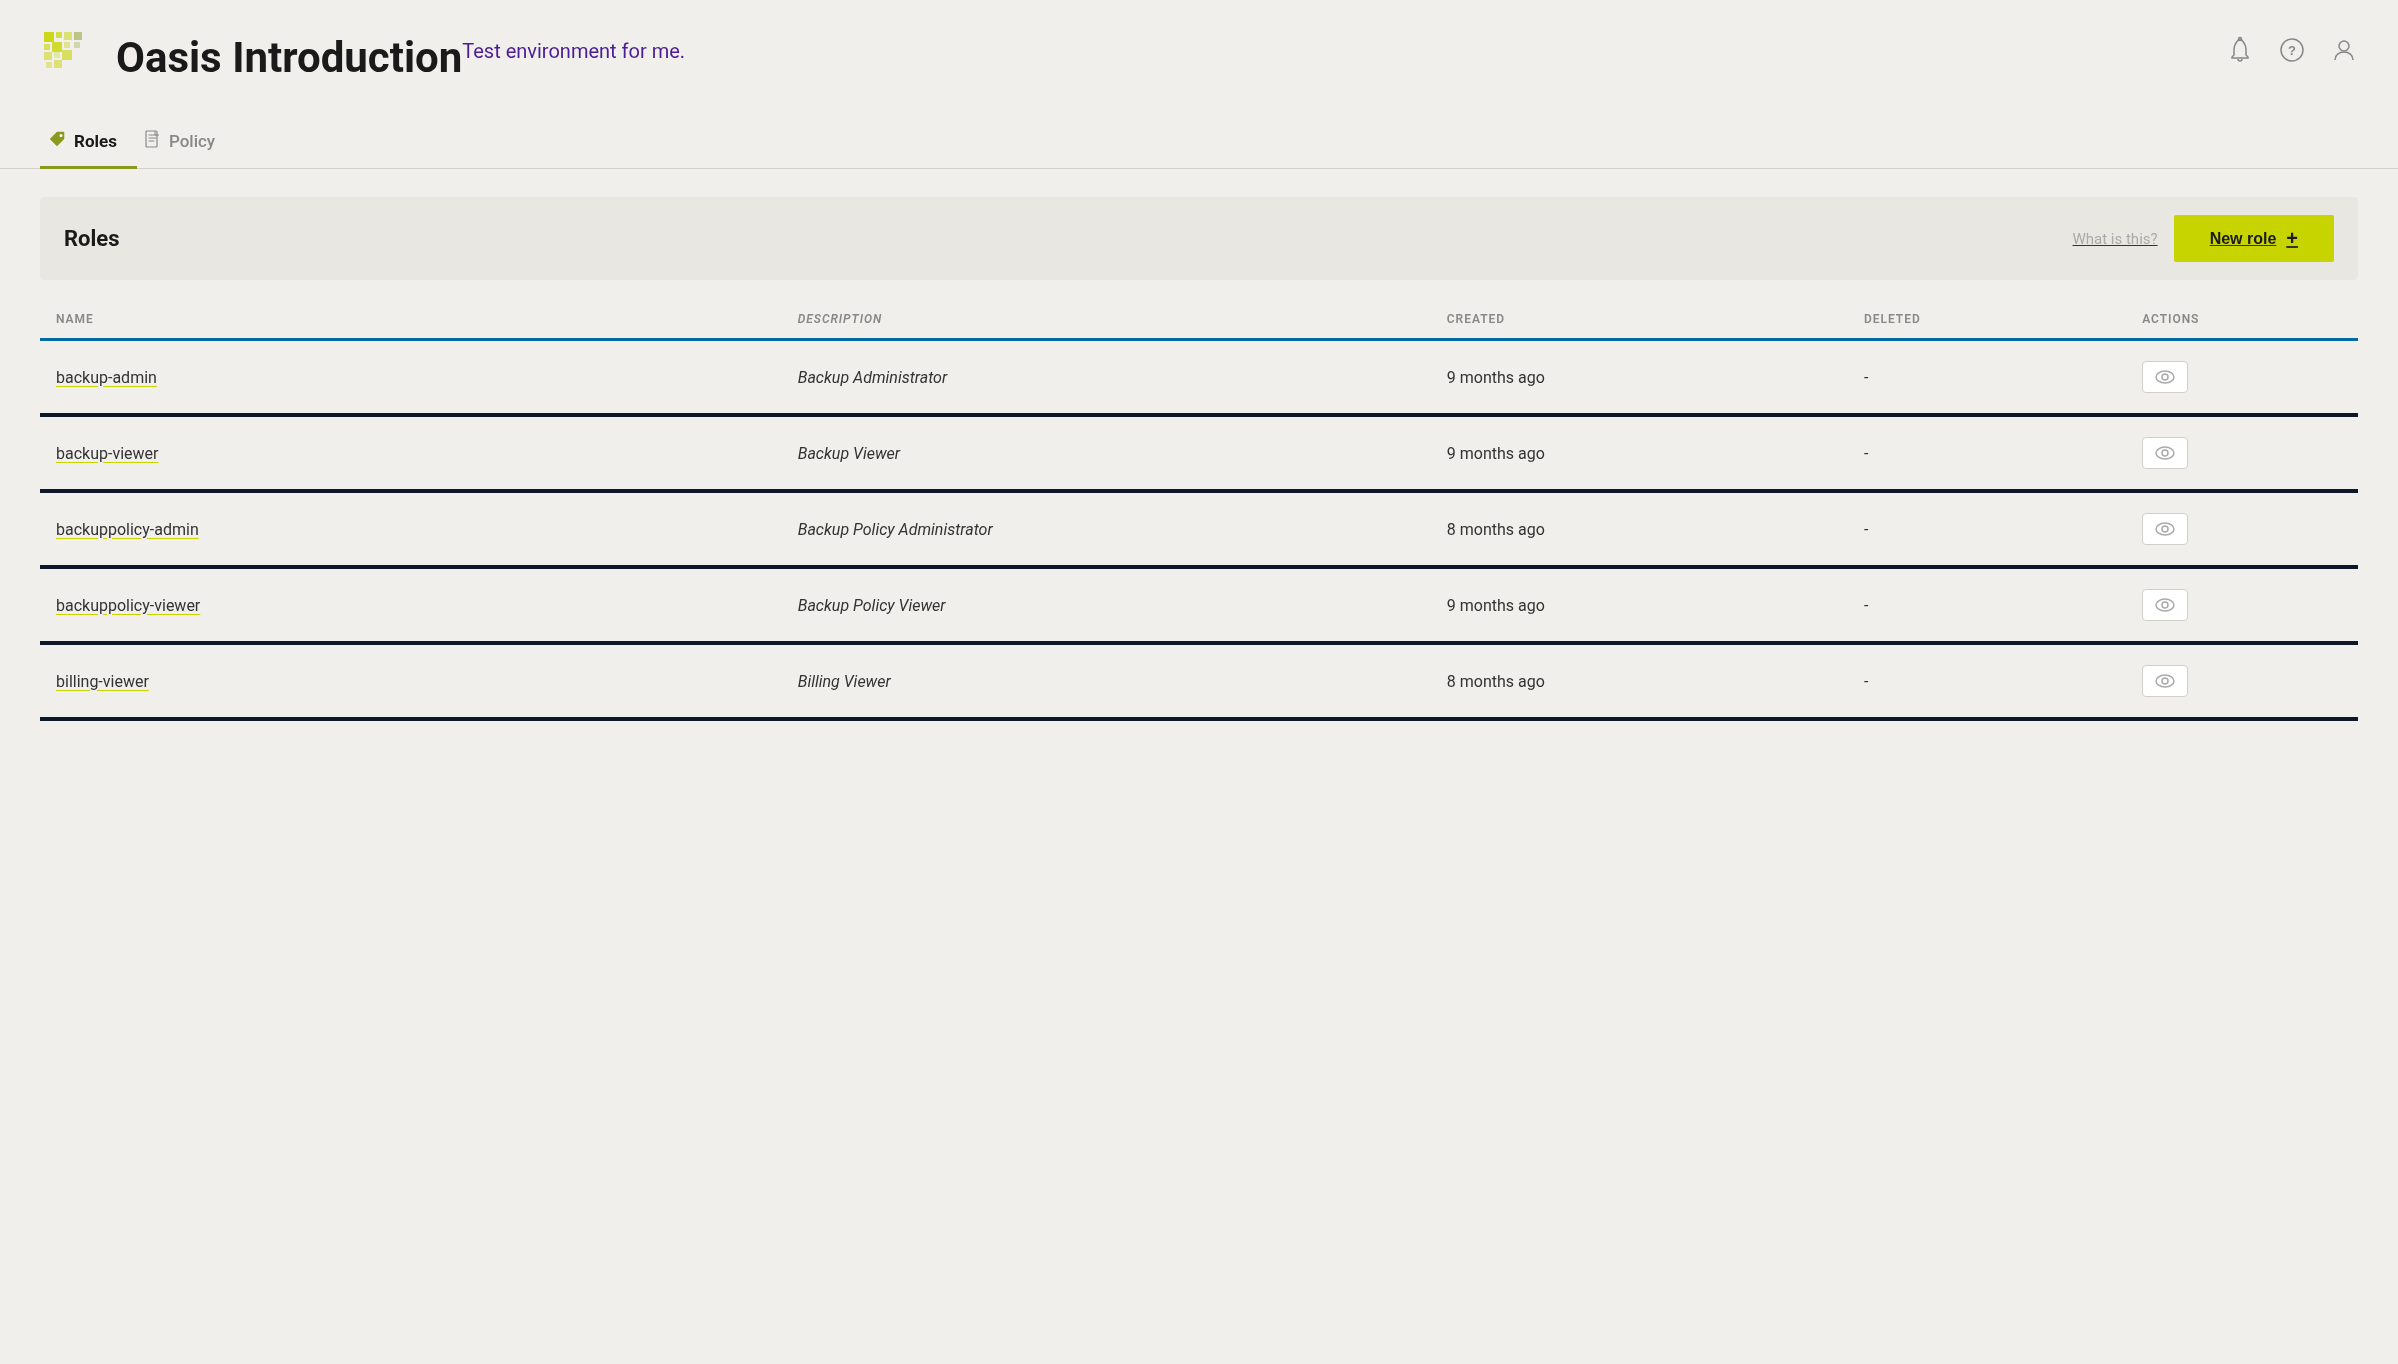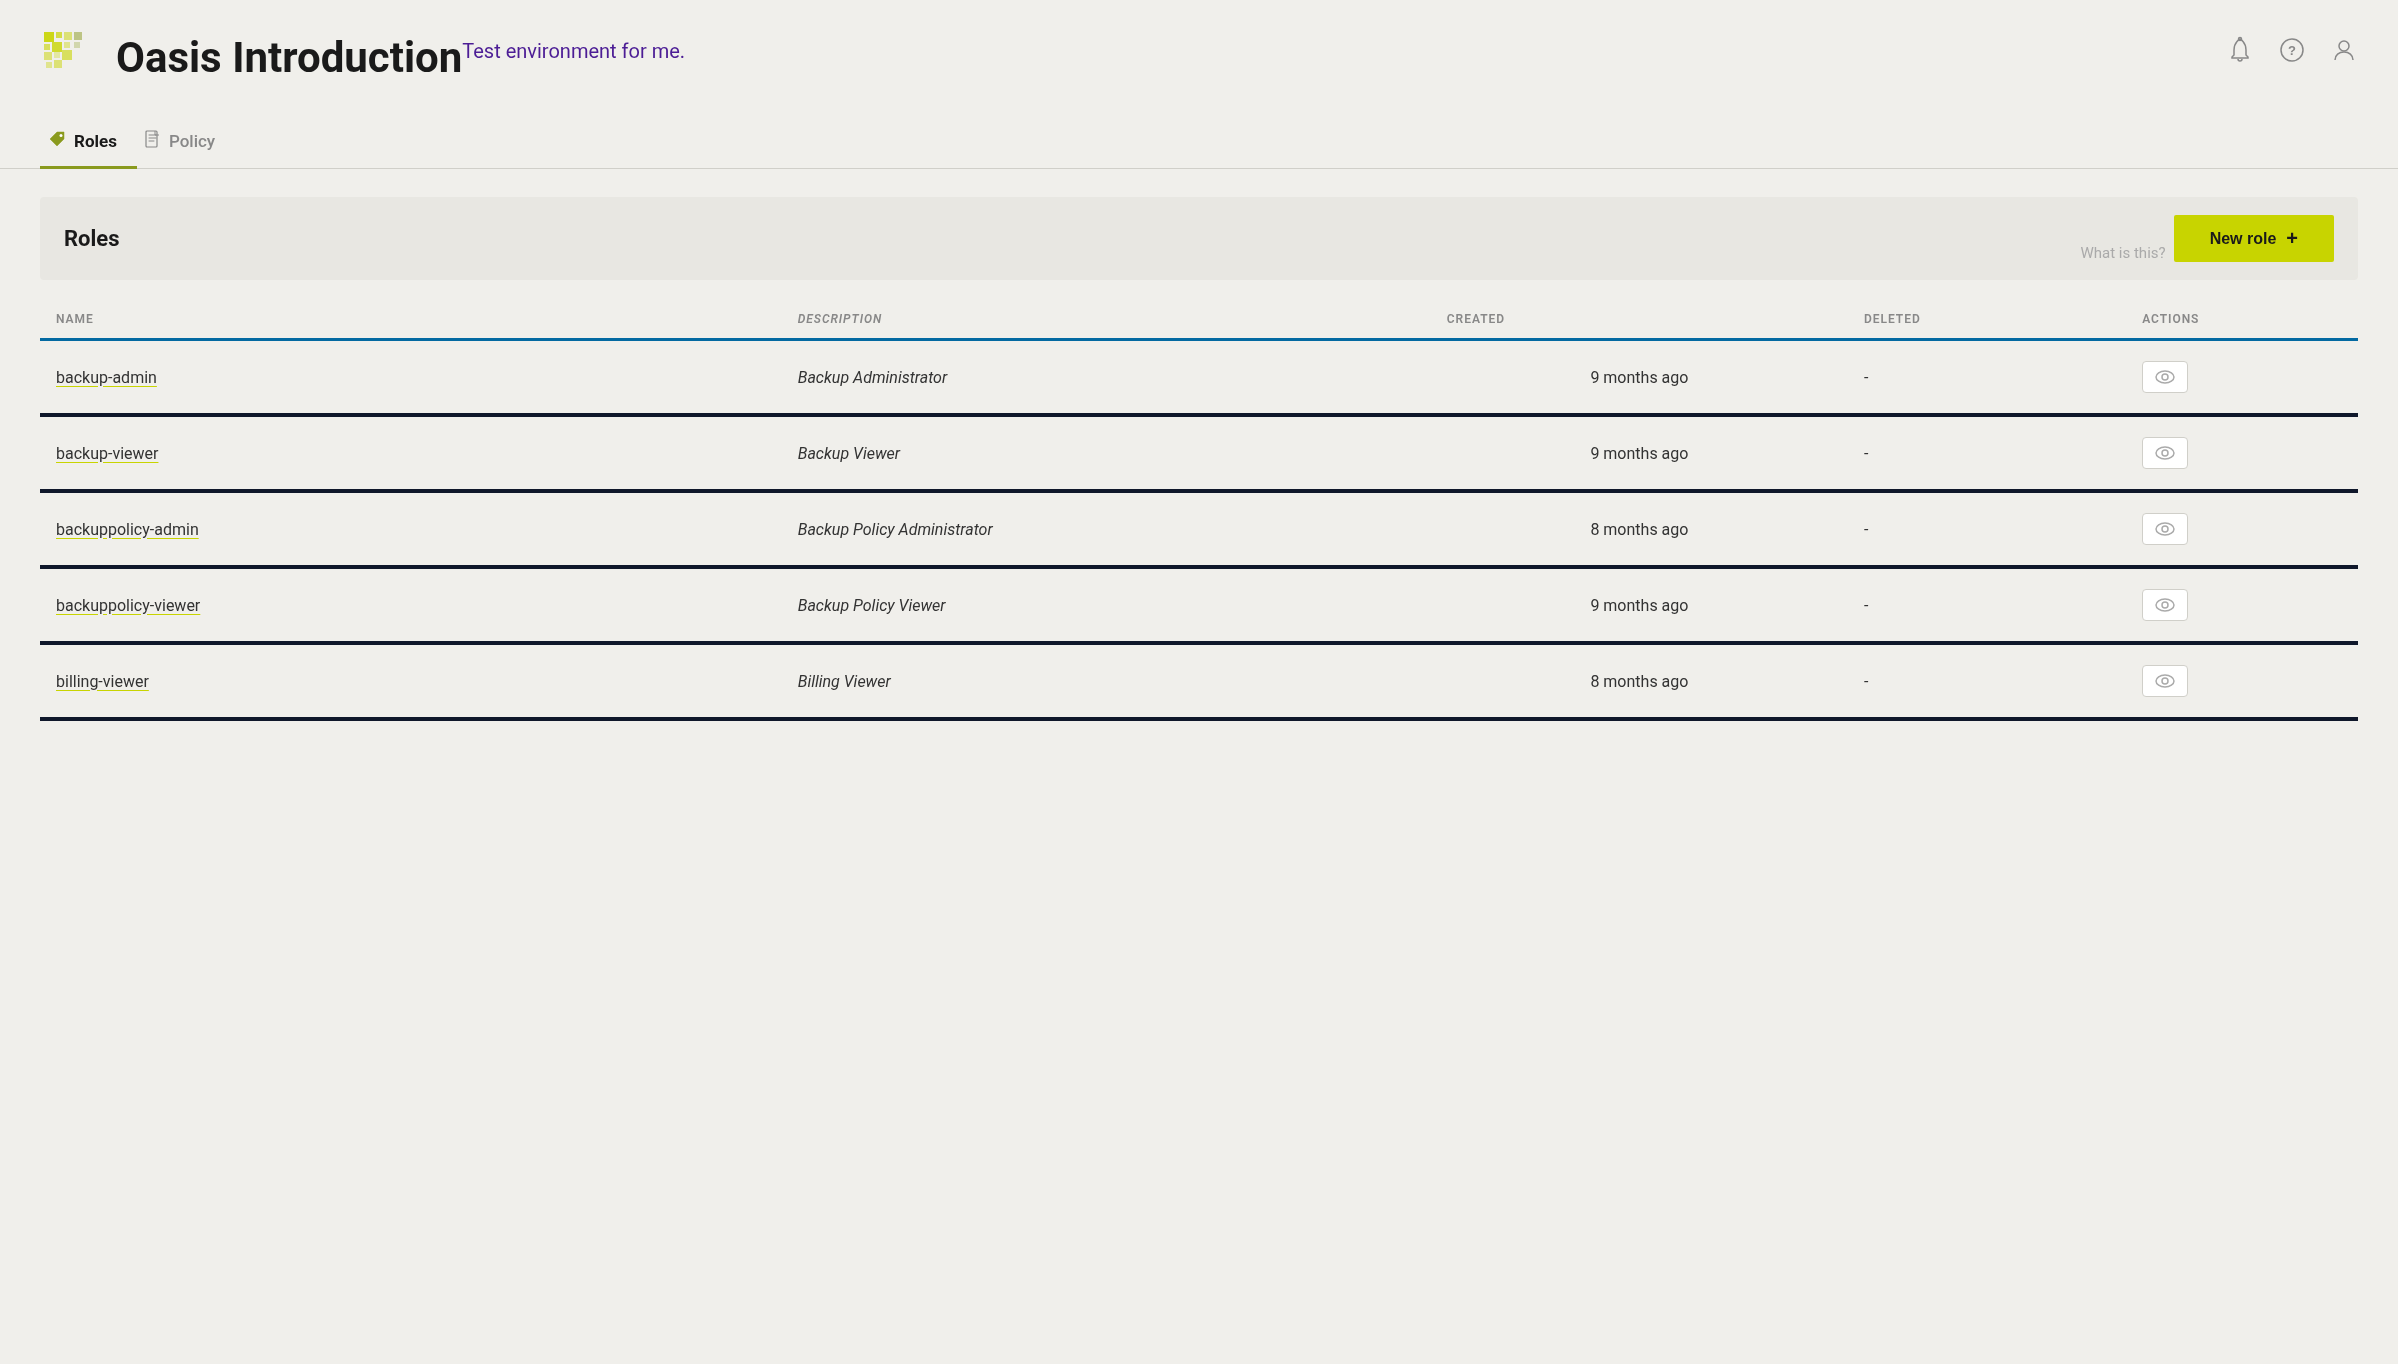--- a/index.html
+++ b/index.html
@@ -119,22 +119,23 @@
     }
 
     .roles-header-title {
       font-size: 22px;
       font-weight: 700;
       color: #1a1a1a;
     }
 
     .roles-header-right {
       display: flex;
-      align-items: flex-end;
-      gap: 8px;
+      align-items: center;
+      gap: 16px;
+      text-decoration: underline;
     }
 
     .what-is-this {
       font-size: 15px;
       color: #aaa;
     }
 
     .new-role-btn {
       display: flex;
       align-items: center;
@@ -205,21 +206,21 @@
       cursor: pointer;
       display: flex;
       align-items: center;
       justify-content: center;
       color: #aaa;
     }
 
     
     .col-name { width: 32%; }
     .col-description { width: 28%; font-style: italic; }
-    .col-created { width: 18%; text-align: center; }
+    .col-created { width: 18%; }
     .col-deleted { width: 12%; }
     .col-actions { width: 10%; text-align: center; }
   </style>
 </head>
 <body>
 
 <div class="header">
   <div class="header-left">
 
     <svg class="logo-icon" viewBox="0 0 60 60" fill="none" xmlns="http://www.w3.org/2000/svg">

